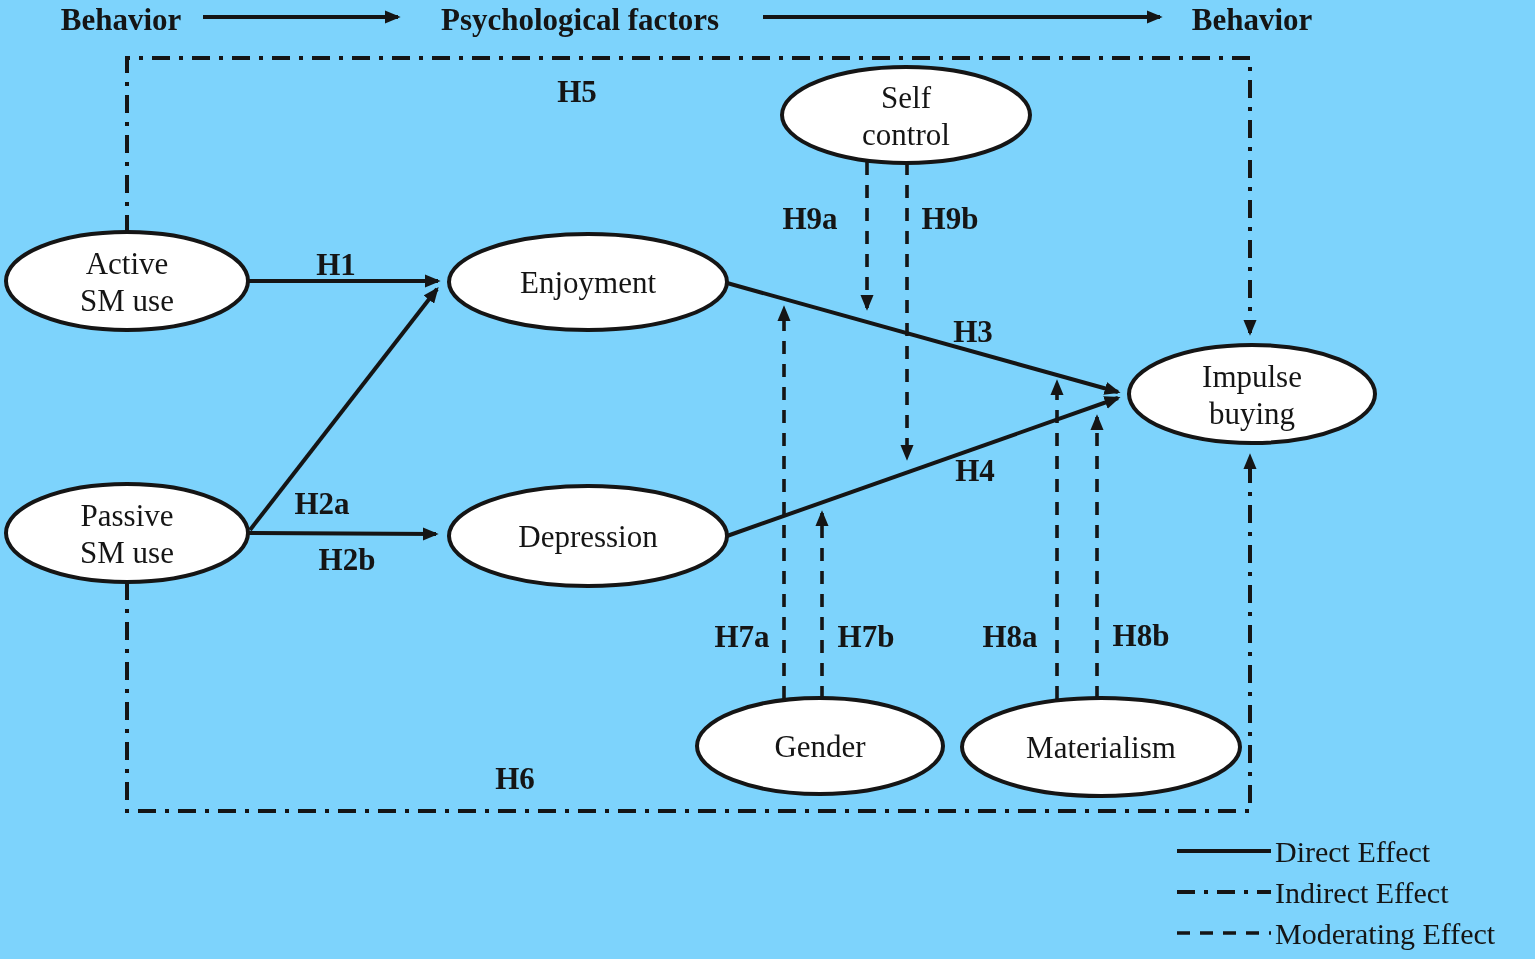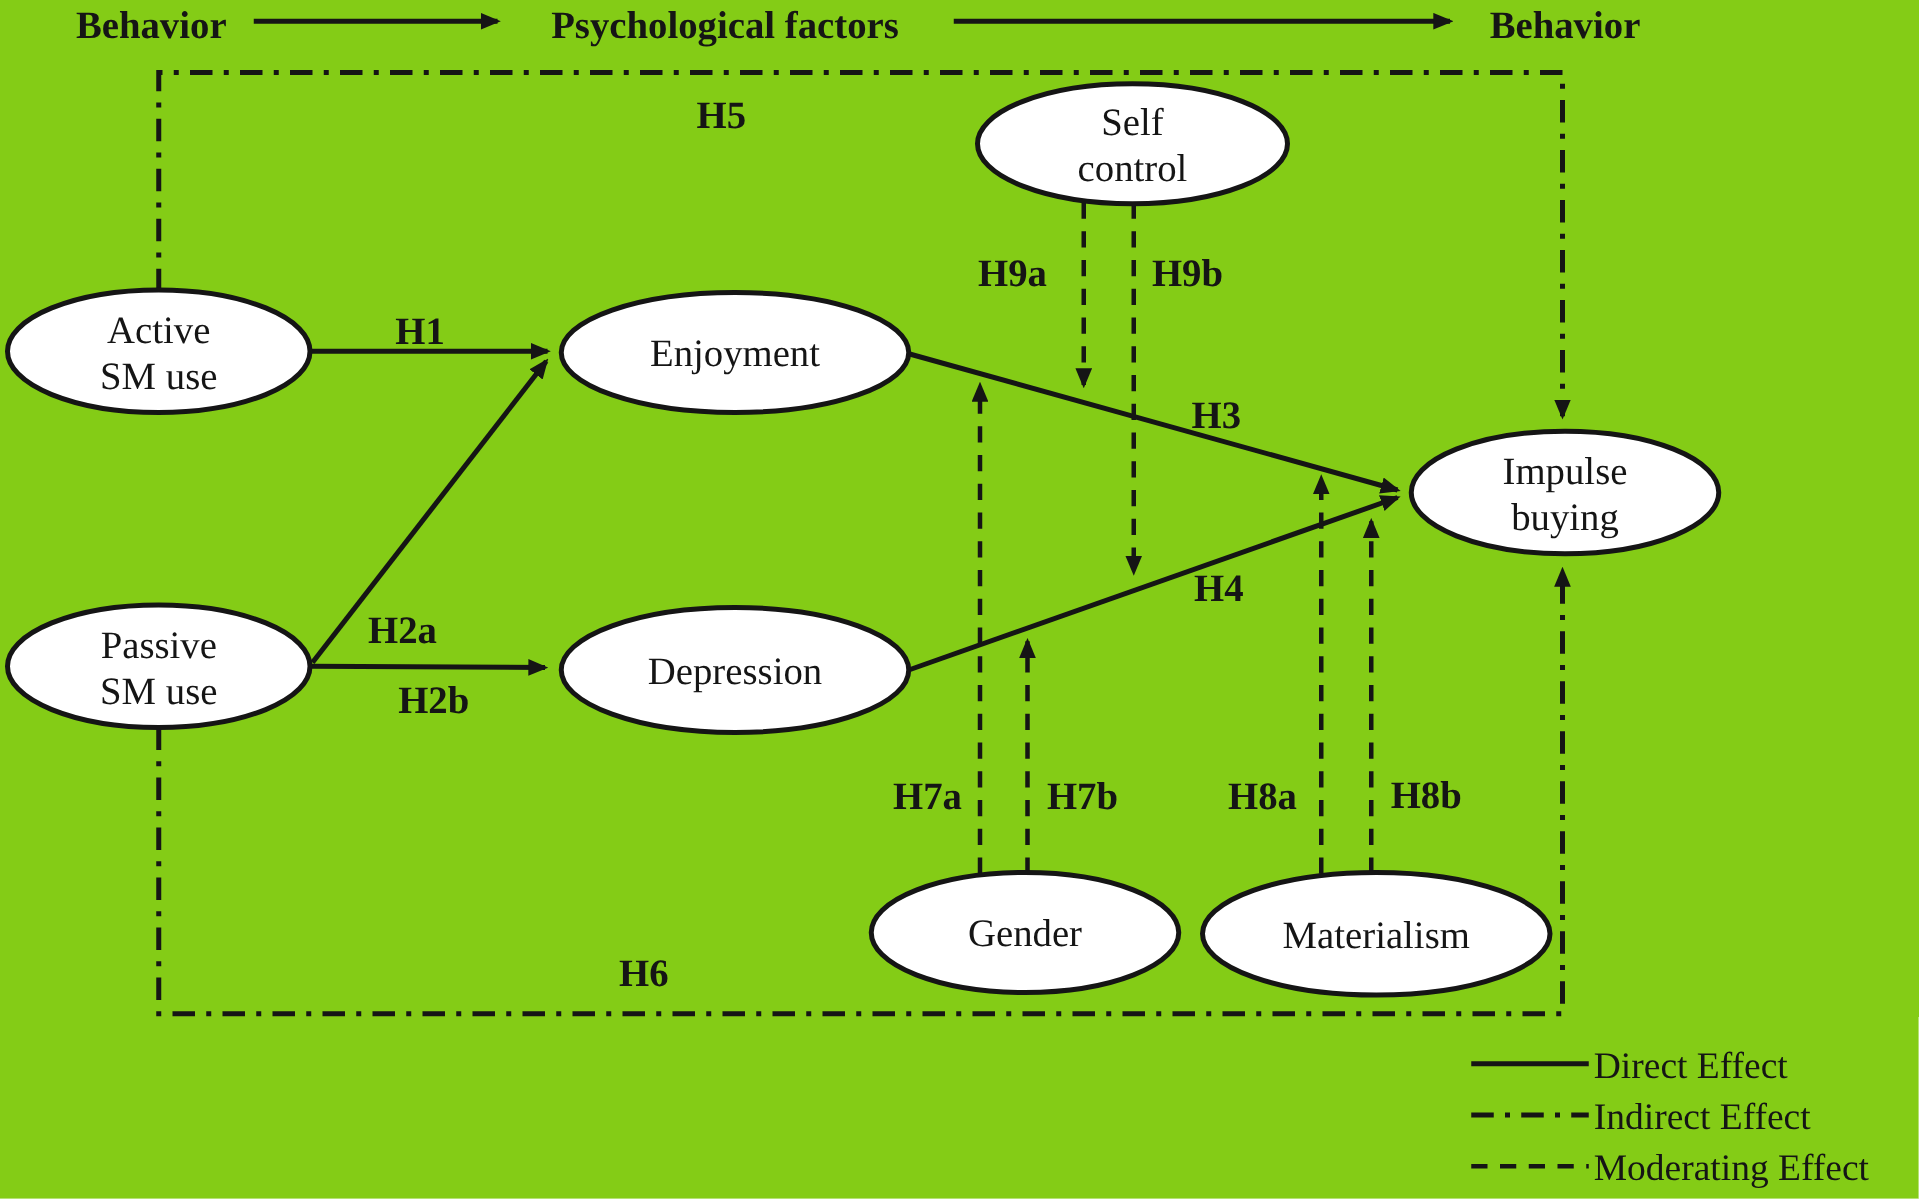--- a/index.html
+++ b/index.html
@@ -4,21 +4,21 @@
 <style>
   html, body {
     margin: 0;
     padding: 0;
     background: #ffffff;
   }
   .diagram-wrap {
     position: relative;
     width: 1535px;
     height: 959px;
-    background: #84cc16;
+    background: #7dd3fc;
     font-family: "Liberation Serif", "DejaVu Serif", serif;
   }
   svg { display: block; }
   .node-ellipse {
     fill: #ffffff;
     stroke: #151515;
     stroke-width: 4;
   }
   .solid-edge {
     stroke: #151515;

